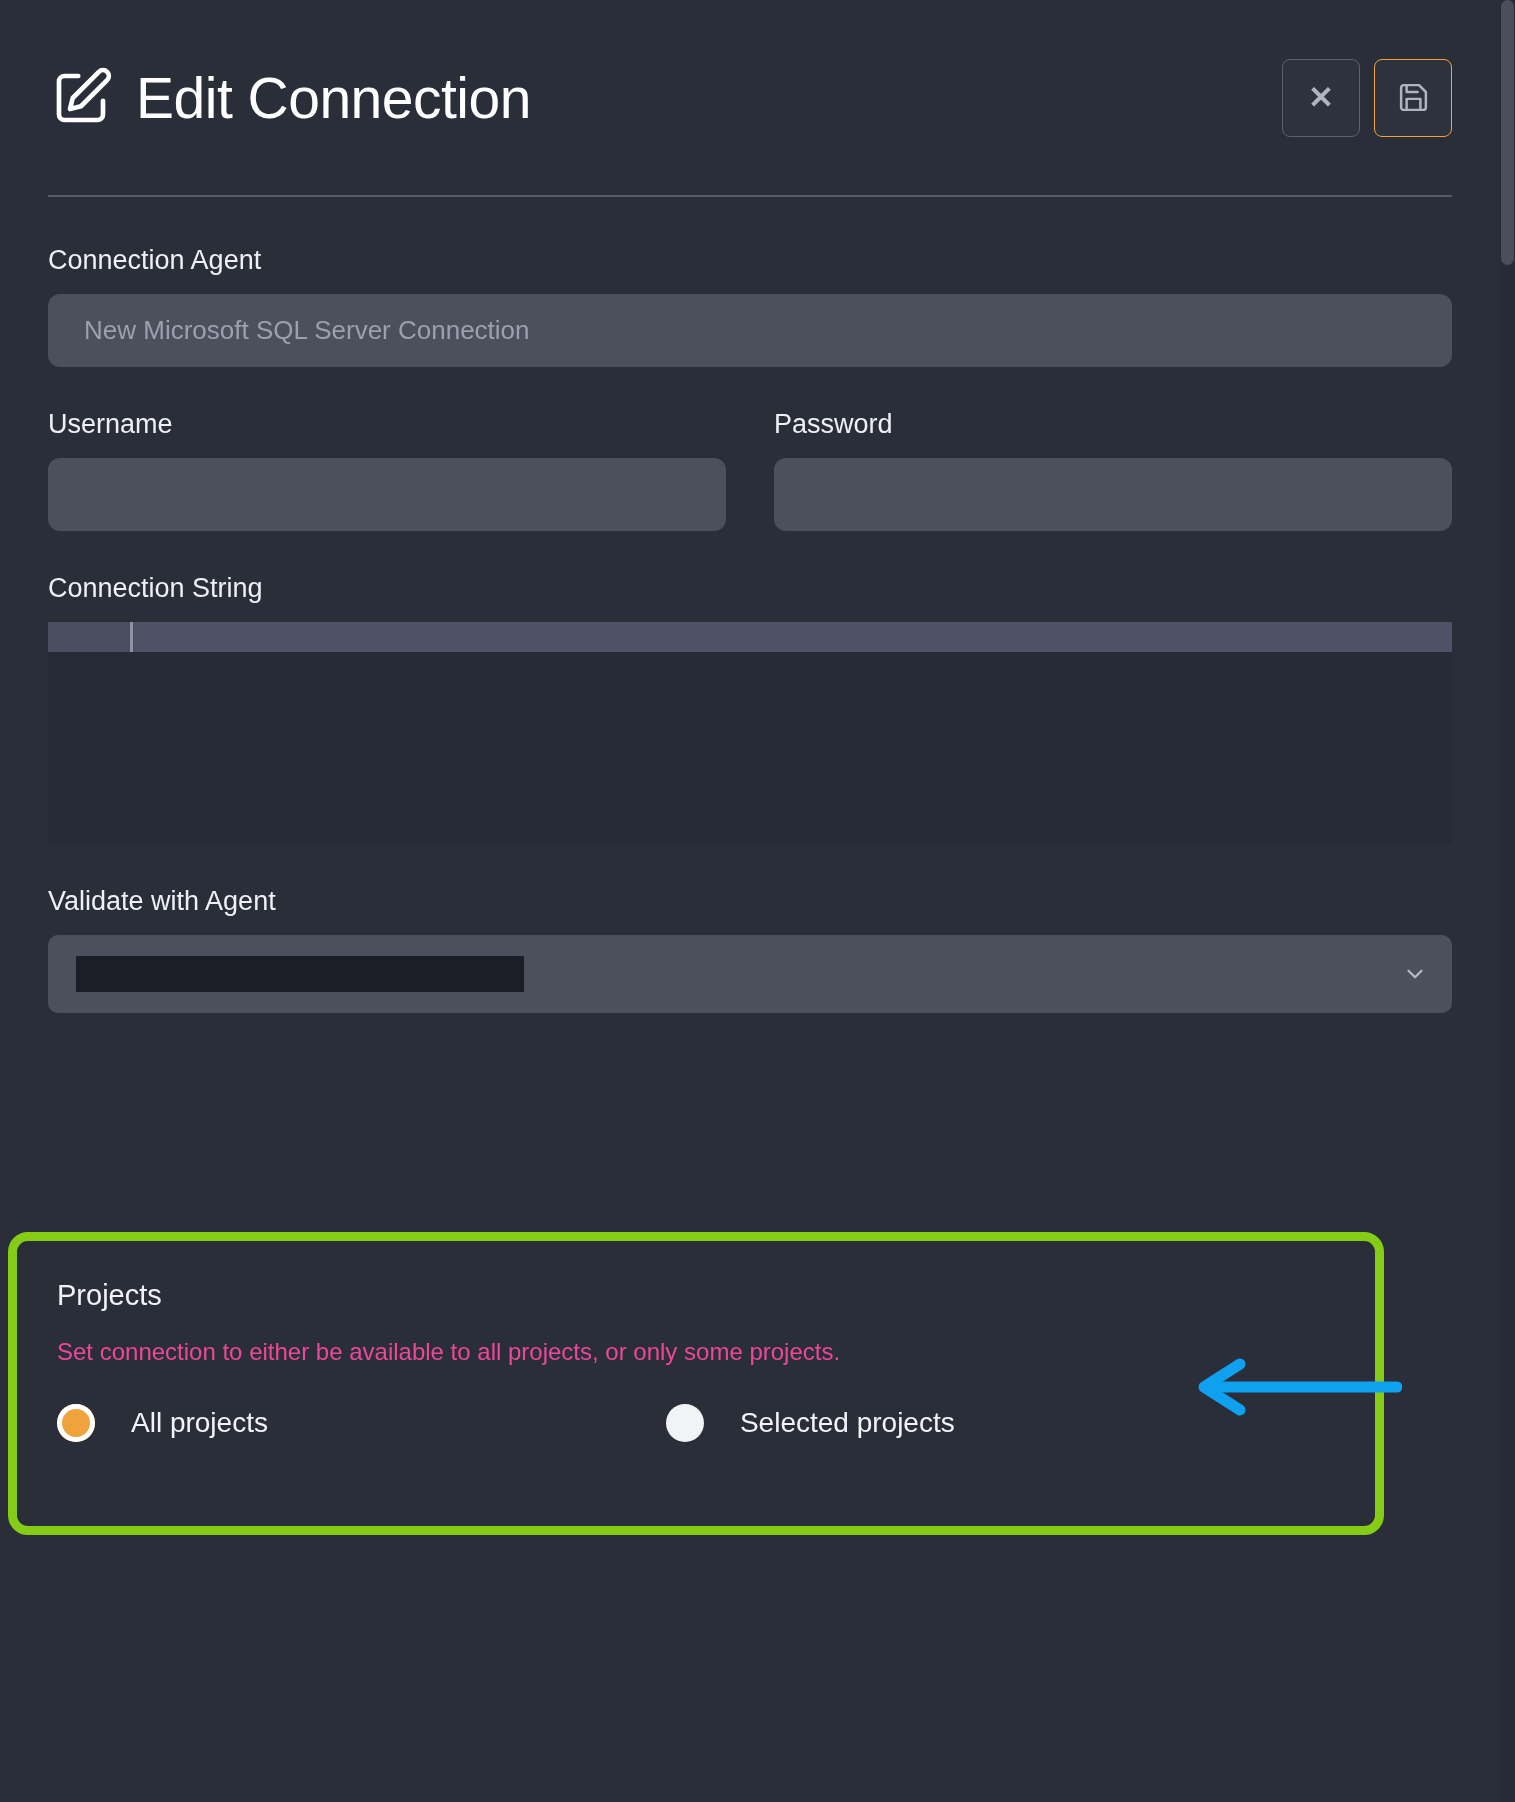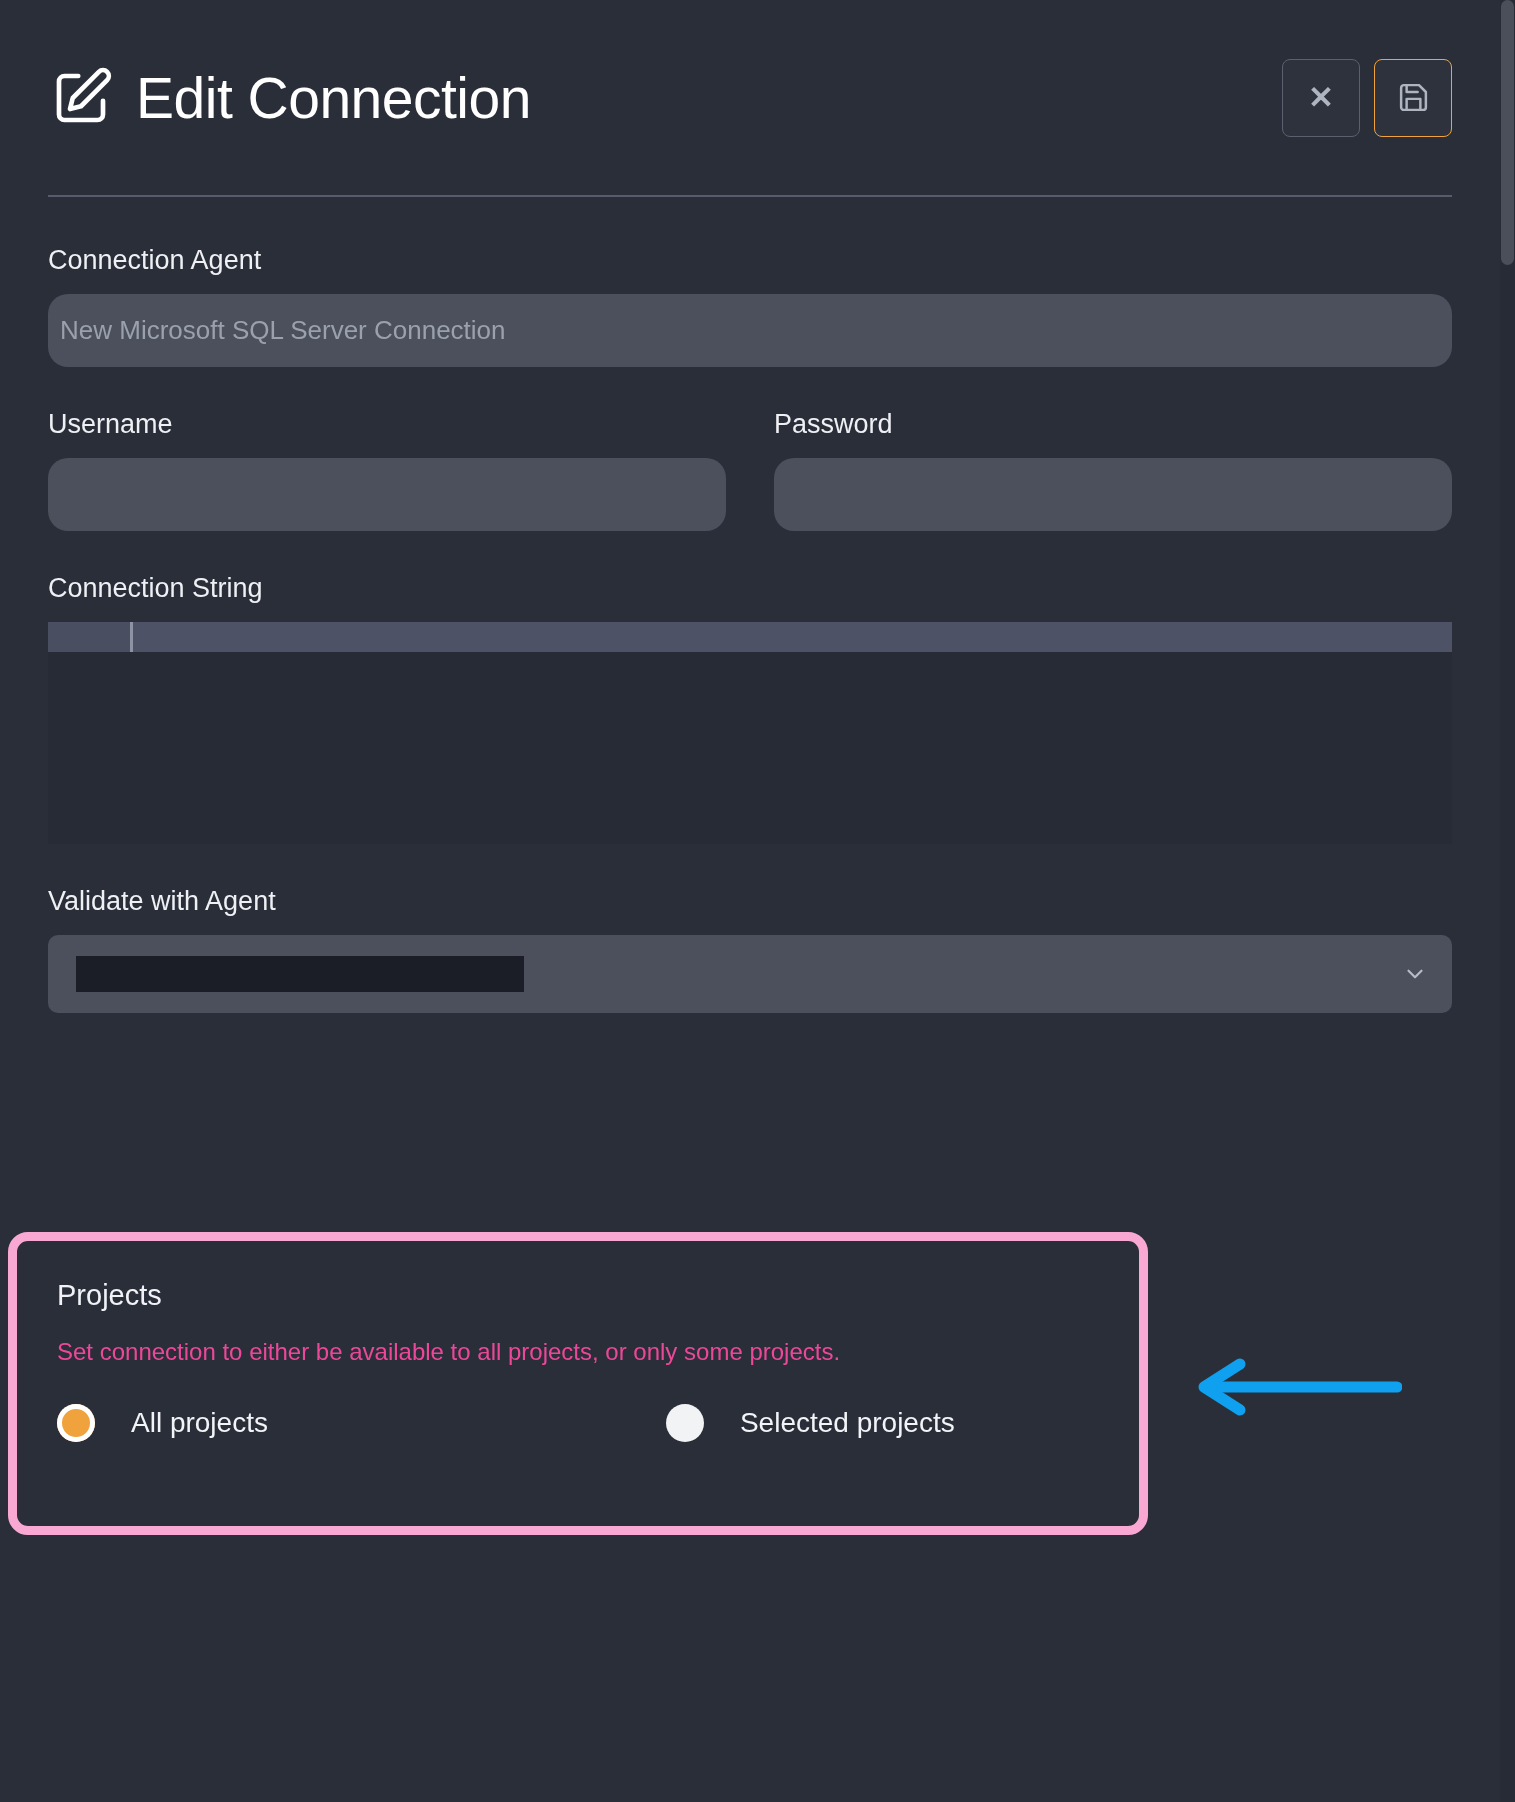--- a/index.html
+++ b/index.html
@@ -104,22 +104,22 @@
     font-weight: 400;
     margin-bottom: 18px;
   }
   .field-block { margin-bottom: 42px; }
 
   .text-input {
     width: 100%;
     height: 73px;
     background: #4b505c;
     border: none;
-    border-radius: 20px;
-    padding: 0 12px;
+    border-radius: 12px;
+    padding: 0 36px;
     color: #e6e8ec;
     font-family: "Liberation Sans", sans-serif;
     font-size: 26px;
   }
   .text-input::placeholder { color: #9aa0ad; }
 
   .two-col {
     display: flex;
     gap: 48px;
     margin-bottom: 42px;
@@ -184,23 +184,23 @@
     transform: translateY(-50%);
     width: 26px;
     height: 26px;
   }
 
   
   .projects-outer {
     position: absolute;
     left: 8px;
     top: 1232px;
-    width: 1140px;
+    width: 1376px;
     height: 303px;
-    border: 9px solid #f9a8d4;
+    border: 9px solid #84cc16;
     border-radius: 20px;
   }
   .projects-inner {
     position: absolute;
     left: 0;
     top: 0;
     width: 100%;
     height: 100%;
     padding: 38px 40px 0 40px;
   }

